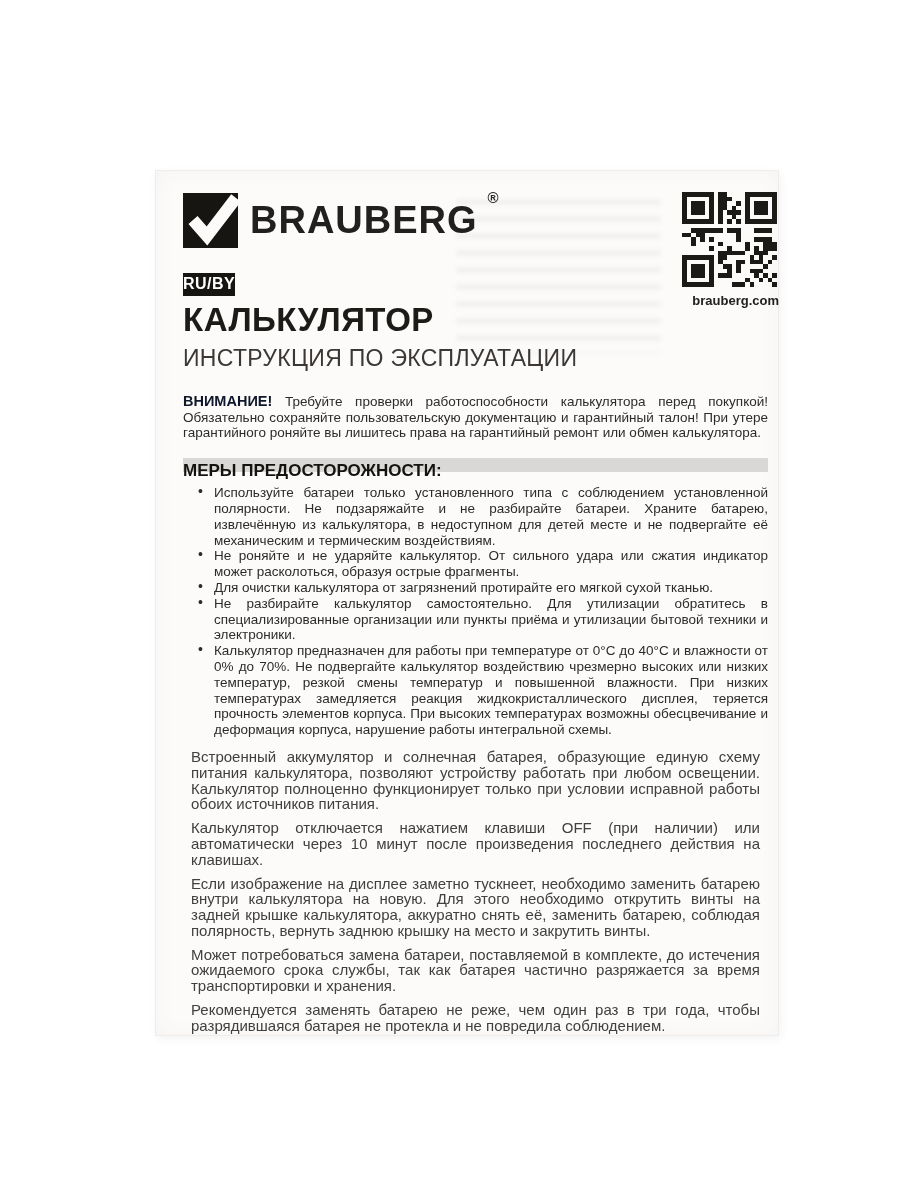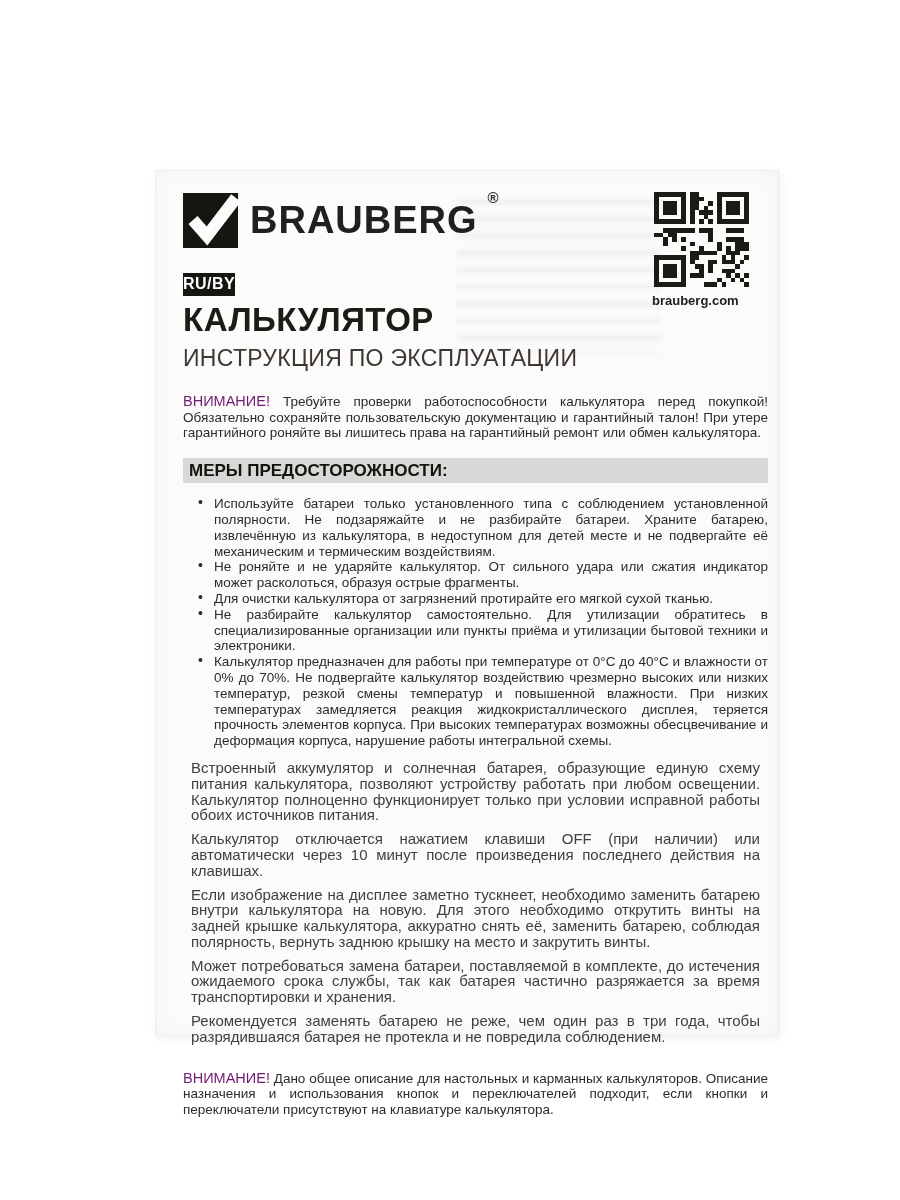--- a/index.html
+++ b/index.html
@@ -36,21 +36,21 @@
     pointer-events: none;
   }
   
   .brand-row { display: flex; align-items: center; gap: 9px; }
   .logo-mark svg { display: block; }
   .brand-name {
     font-size: 38px; font-weight: bold; color: #22201e;
     letter-spacing: 1px; line-height: 1;
   }
   .reg { font-size: 15px; font-weight: bold; color: #2a2826; align-self: flex-start; margin: -2px 0 0 1px; }
-  .qr-block { position: absolute; left: 496px; top: 21px; width: 99px; text-align: left; }
+  .qr-block { position: absolute; left: 524px; top: 21px; width: 99px; text-align: right; }
   .qr { width: 95px; height: 95px; margin: 0 auto; }
   .qr svg { display: block; width: 95px; height: 95px; }
   .qr-caption { margin-top: 6px; font-size: 13px; font-weight: bold; color: #23211f; }
   .badge {
     display: inline-block; margin-top: 24px;
     background: #171511; color: #ffffff;
     font-weight: bold; font-size: 16px; letter-spacing: 0.5px;
     padding: 2px 0 3px;
   }
   h1.title {
@@ -59,25 +59,25 @@
   }
   h2.subtitle {
     margin: 8px 0 16px; font-size: 23px; font-weight: 400;
     color: #3a3734; letter-spacing: 0.3px; line-height: 1.05;
   }
   
   .notice {
     margin: 24px 0 0; font-size: 13.5px; line-height: 15.8px;
     color: #2d2b29; text-align: justify;
   }
-  .notice .lbl { font-weight: normal; font-size: 14.5px; color: #701a75; }
+  .notice .lbl { font-weight: bold; font-size: 14.5px; color: #0f172a; }
   .notice.bottom { margin-top: 26px; }
   .section-bar {
     margin-top: 17px; background: #d9d8d6;
-    height: 25px; line-height: 25px; padding-left: 6px;
+    height: 14px; line-height: 25px; 
     font-size: 17px; font-weight: bold; color: #15130f;
   }
   ul.bullets { margin: 13px 0 0; padding: 0 0 0 31px; list-style: none; }
   ul.bullets li {
     position: relative; font-size: 13.5px; line-height: 15.8px;
     color: #2d2b29; text-align: justify;
   }
   ul.bullets li::before {
     content: "\2022";
     position: absolute; left: -16px; top: -1px;
@@ -338,17 +338,15 @@
     </ul>
 
     <div class="power-text">
       <p>Встроенный аккумулятор и солнечная батарея, образующие единую схему питания калькулятора, позволяют устройству работать при любом освещении. Калькулятор полноценно функционирует только при условии исправной работы обоих источников питания.</p>
       <p>Калькулятор отключается нажатием клавиши OFF (при наличии) или автоматически через 10 минут после произведения последнего действия на клавишах.</p>
       <p>Если изображение на дисплее заметно тускнеет, необходимо заменить батарею внутри калькулятора на новую. Для этого необходимо открутить винты на задней крышке калькулятора, аккуратно снять её, заменить батарею, соблюдая полярность, вернуть заднюю крышку на место и закрутить винты.</p>
       <p>Может потребоваться замена батареи, поставляемой в комплекте, до истечения ожидаемого срока службы, так как батарея частично разряжается за время транспортировки и хранения.</p>
       <p>Рекомендуется заменять батарею не реже, чем один раз в три года, чтобы разрядившаяся батарея не протекла и не повредила соблюдением.</p>
     </div>
 
-    <p class="notice bottom"><span class="lbl">ВНИМАНИЕ!</span>
-      <span>Дано общее описание для настольных и карманных калькуляторов. Описание назначения и использования кнопок и переключателей подходит, если кнопки и переключатели присутствуют на клавиатуре калькулятора.</span></p>
 
   </div>
 </div>
 
 </body></html>

